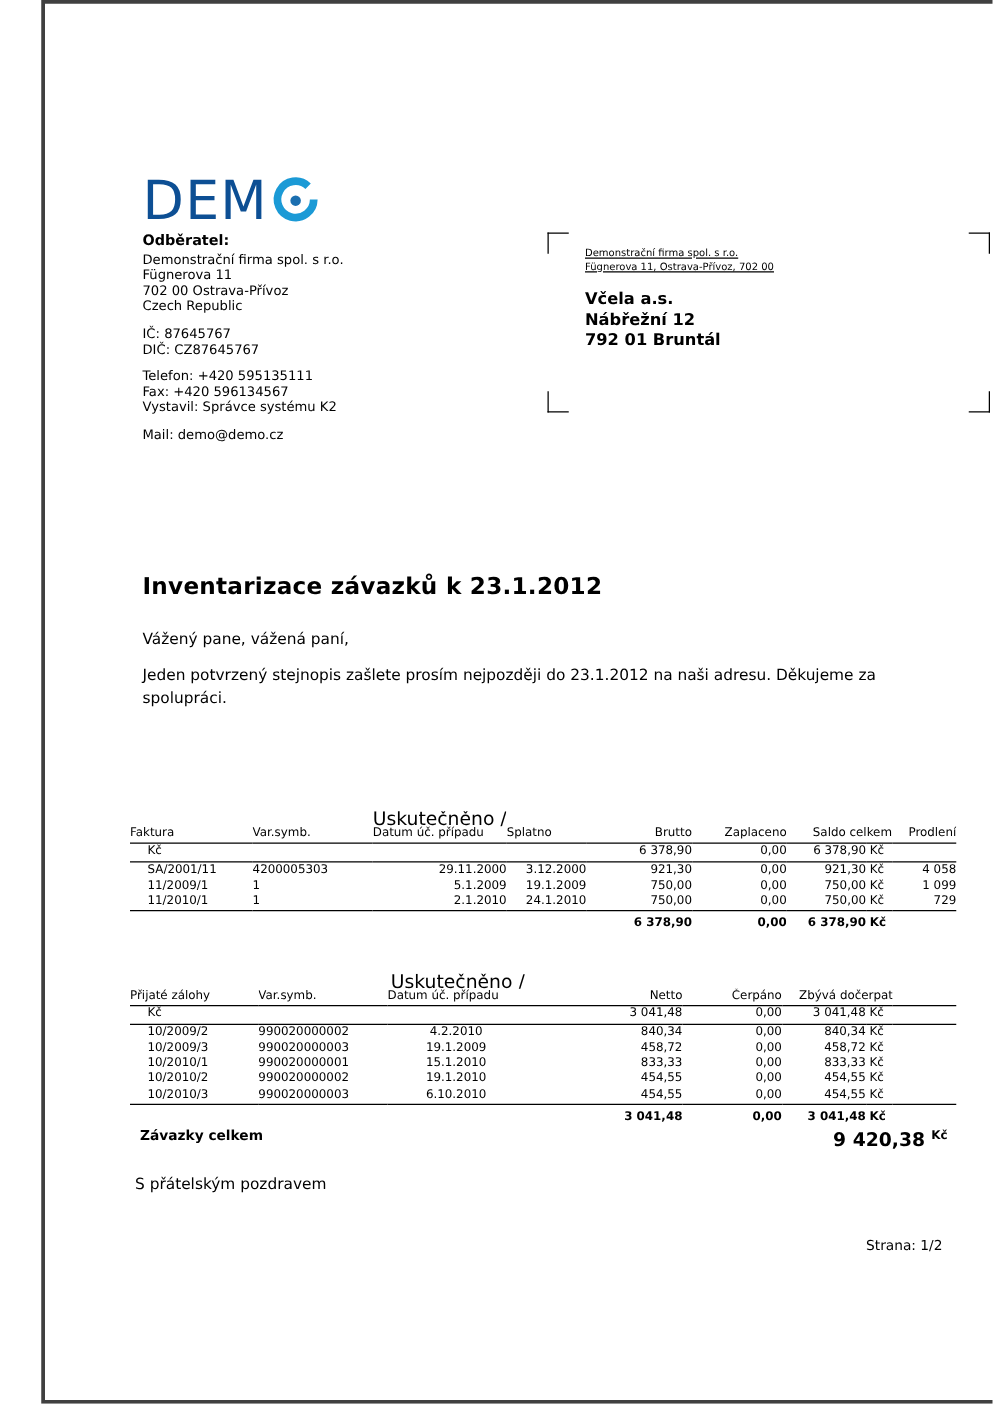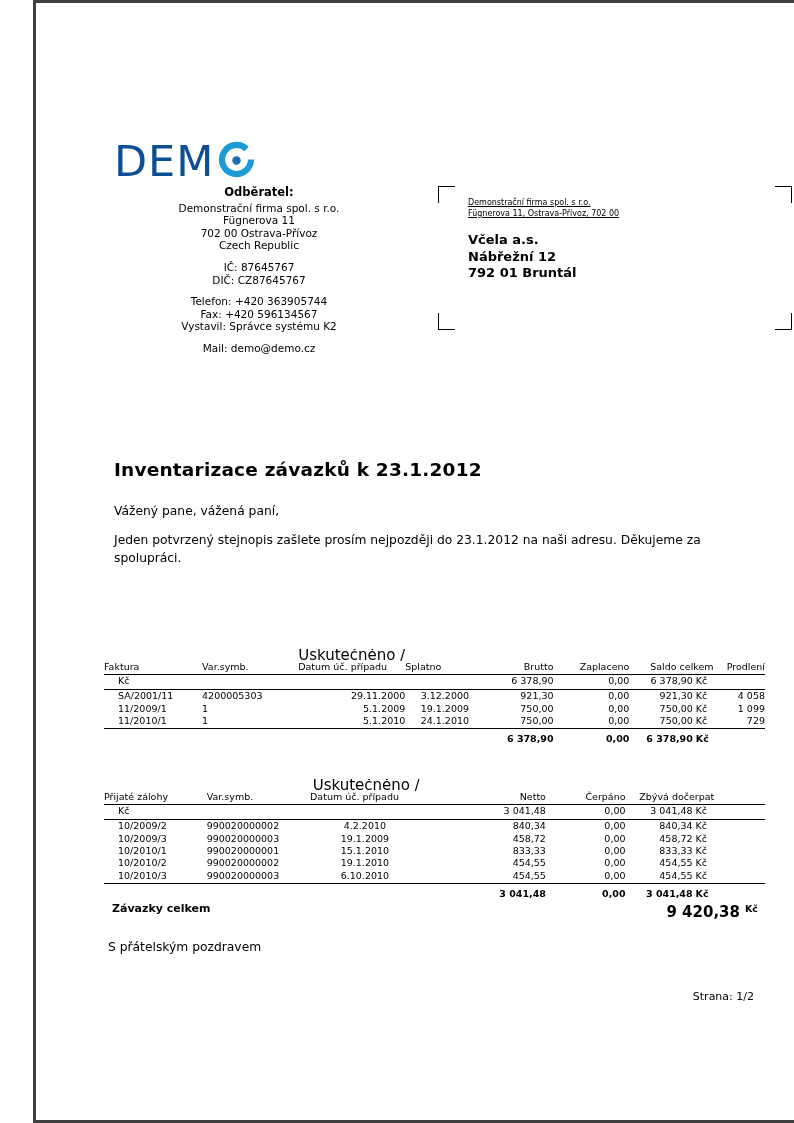--- a/index.html
+++ b/index.html
@@ -49,21 +49,20 @@
   }
 
   
   .sender {
     position: absolute;
     left: 78px;
     top: 183px;
     width: 290px;
     font-size: 10.5px;
     line-height: 12.6px;
-    text-align: center;
   }
   .sender .heading {
     font-weight: bold;
     font-size: 11.5px;
     margin-bottom: 3px;
   }
   .sender .grp {
     margin-bottom: 9px;
   }
   .sender .grp:last-child { margin-bottom: 0; }
@@ -238,21 +237,21 @@
       <div>Demonstrační firma spol. s r.o.</div>
       <div>Fügnerova 11</div>
       <div>702 00 Ostrava-Přívoz</div>
       <div>Czech Republic</div>
     </div>
     <div class="grp">
       <div>IČ: 87645767</div>
       <div>DIČ: CZ87645767</div>
     </div>
     <div class="grp">
-      <div>Telefon: +420  363905744</div>
+      <div>Telefon: +420  595135111</div>
       <div>Fax: +420  596134567</div>
       <div>Vystavil: Správce systému K2</div>
     </div>
     <div class="grp">
       <div>Mail: demo@demo.cz</div>
     </div>
   </div>
 
   <div class="addr-window">
     <span class="corner tl"></span>
@@ -333,21 +332,21 @@
         <td class="r">19.1.2009</td>
         <td class="r">750,00</td>
         <td class="r">0,00</td>
         <td class="r">750,00</td>
         <td class="cur">Kč</td>
         <td class="r">1 099</td>
       </tr>
       <tr class="sumline">
         <td class="l indent">11/2010/1</td>
         <td class="l">1</td>
-        <td class="r">5.1.2010</td>
+        <td class="r">2.1.2010</td>
         <td class="r">24.1.2010</td>
         <td class="r">750,00</td>
         <td class="r">0,00</td>
         <td class="r">750,00</td>
         <td class="cur">Kč</td>
         <td class="r">729</td>
       </tr>
 
       <tr class="grandtotal">
         <td></td>

